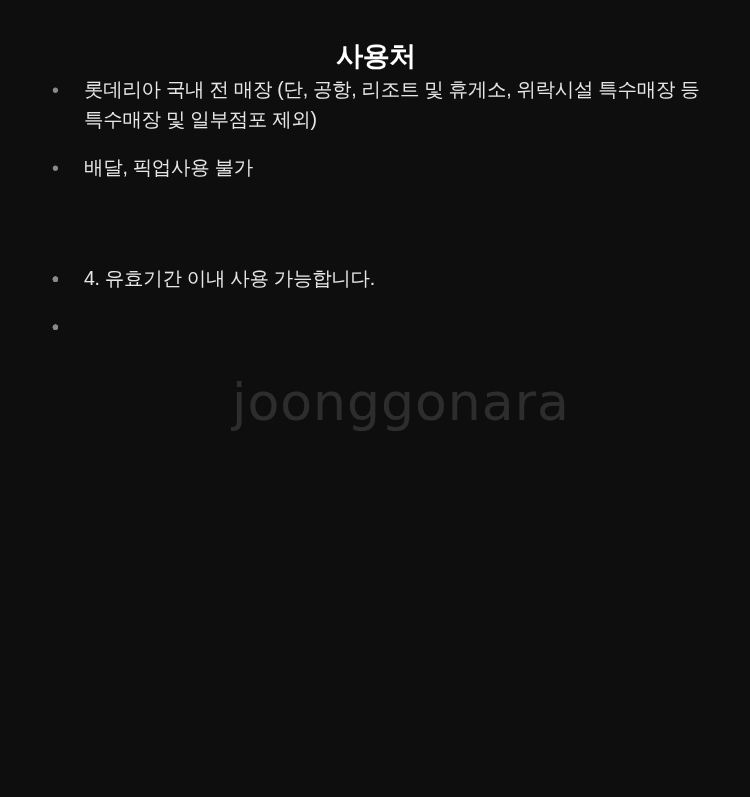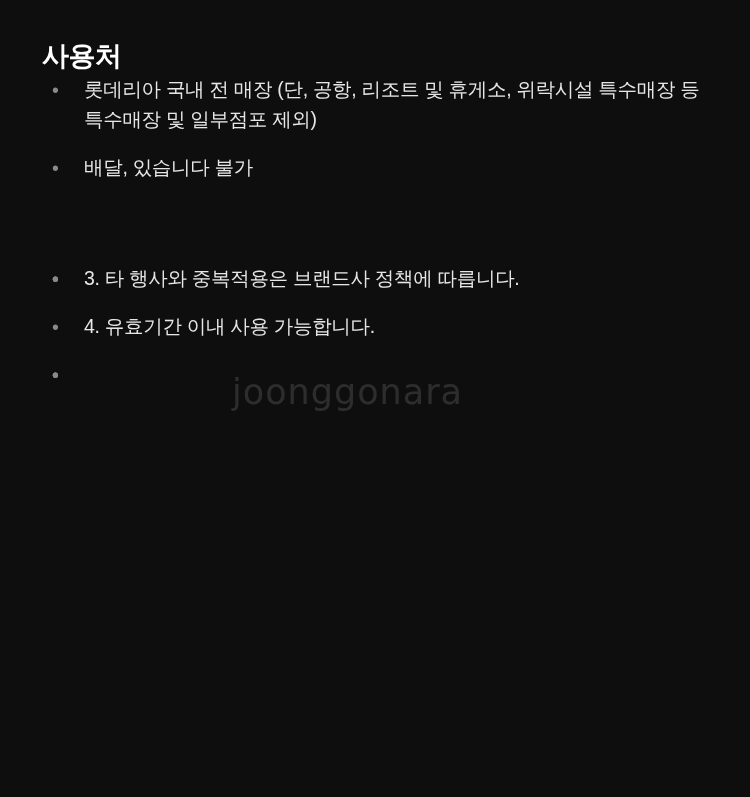--- a/index.html
+++ b/index.html
@@ -19,37 +19,37 @@
     position: relative;
     width: 750px;
     height: 797px;
     box-sizing: border-box;
     padding: 24px 40px 0 42px;
   }
   .watermark {
     position: absolute;
     left: 232px;
     top: 372px;
-    font-size: 35px;
+    font-size: 52px;
     letter-spacing: 1px;
     color: rgba(255,255,255,0.13);
     font-family: "DejaVu Sans", sans-serif;
     font-weight: 400;
     pointer-events: none;
     user-select: none;
     white-space: nowrap;
   }
   h2.section-title {
     font-size: 27px;
     font-weight: bold;
     color: #ffffff;
     margin: 0;
     letter-spacing: -0.5px;
   }
-  .section-one-title { padding-top: 14px; }
+  .section-one-title { padding-top: 14px; text-align: center; }
   .section-two-title { padding-top: 0px; }
   ul.bullet-list {
     list-style: none;
     margin: 0;
     padding: 0;
   }
   ul.bullet-list li {
     position: relative;
     padding-left: 42px;
     font-size: 19.5px;
@@ -80,37 +80,36 @@
 
   <h2 class="section-title section-one-title">사용처</h2>
 
   <ul class="bullet-list usage-list">
     <li>
       <span class="dot">•</span>
       <span>롯데리아 국내 전 매장 (단, 공항, 리조트 및 휴게소, 위락시설 특수매장 등 특수매장 및 일부점포 제외)</span>
     </li>
     <li>
       <span class="dot">•</span>
-      <span>배달, 있습니다 불가</span>
+      <span>배달, 픽업사용 불가</span>
     </li>
   </ul>
 
   <div class="gap-after-first-list"></div>
 
 
   <ul class="bullet-list limit-list">
     <li>
       <span class="dot">•</span>
     </li>
     <li>
       <span class="dot">•</span>
     </li>
     <li>
       <span class="dot">•</span>
-      <span>3. 타 행사와 중복적용은 브랜드사 정책에 따릅니다.</span>
     </li>
     <li>
       <span class="dot">•</span>
       <span>4. 유효기간 이내 사용 가능합니다.</span>
     </li>
     <li>
       <span class="dot">•</span>
     </li>
     <li>
       <span class="dot">•</span>

